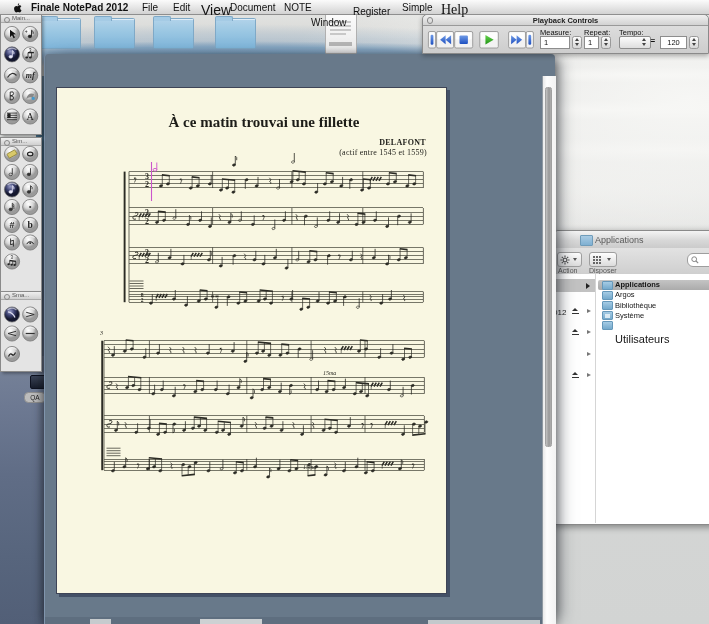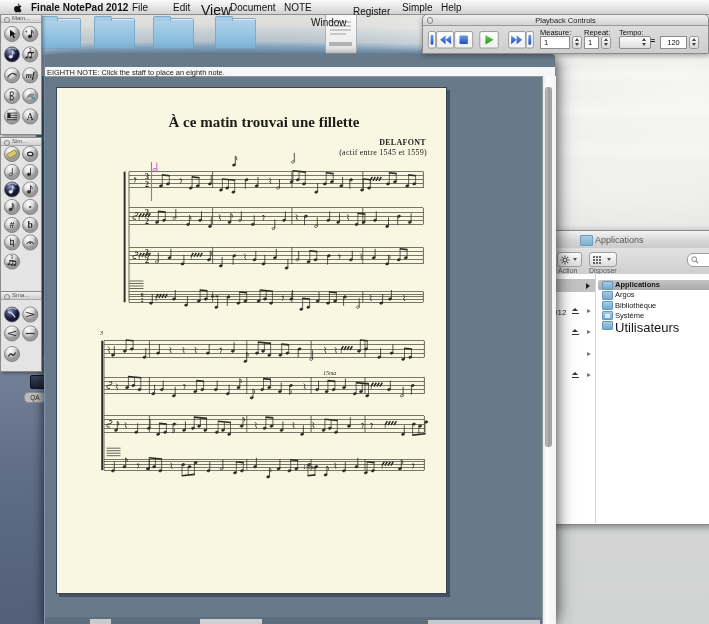--- a/index.html
+++ b/index.html
@@ -118,29 +118,26 @@
             <div class="abs txt" style="left:17px;top:0.8px;font-size:7.5px;font-weight:normal;color:#151515;">Bibliothèque</div>
           </div>
           <div class="abs" style="left:2px;top:36.099999999999994px;width:116px;height:10px;">
             <div class="abs" style="left:4px;top:1.2px;width:9px;height:7px;background:linear-gradient(180deg,#a5cbe4,#74a9cc);border:0.5px solid #6698ba;border-radius:1px;">
               <div class="abs" style="left:1.5px;top:2px;width:5px;height:3.4px;background:#e8f2f8;opacity:.85;"></div>
             </div>
             <div class="abs txt" style="left:17px;top:0.8px;font-size:7.5px;font-weight:normal;color:#151515;">Système</div>
           </div>
           <div class="abs" style="left:2px;top:46.3px;width:116px;height:10px;">
             <div class="abs" style="left:4px;top:1.2px;width:9px;height:7px;background:linear-gradient(180deg,#a5cbe4,#74a9cc);border:0.5px solid #6698ba;border-radius:1px;"></div>
-            <div class="abs txt" style="left:17px;top:0;font-size:13px;font-weight:normal;color:#151515;">Utilisateurs</div>
+            <div class="abs txt" style="left:17px;top:13px;font-size:11px;font-weight:normal;color:#151515;">Utilisateurs</div>
           </div>
         </div>
       </div>
     </div>
 <div class="abs" style="left:44px;top:53.5px;width:510px;height:571px;z-index:4;background:#68798a;border-left:1px solid #8095ad;border-radius:4px 4px 0 0;box-shadow:10px 0 14px -5px rgba(30,35,45,.5), -6px 0 10px -5px rgba(30,35,45,.45), 0 3px 10px rgba(0,0,0,.45);">
-      <div class="abs" style="left:0;top:13px;width:100%;height:9px;background:#f5f6f9;border-bottom:1px solid #8e98a0;">
-        <div class="abs txt" style="left:2px;top:1.5px;font-size:7.4px;color:#1a1a1a;">EIGHTH NOTE: Click the staff to place an eighth note.</div>
-      </div>
       <div class="abs" style="left:497px;top:22px;width:13px;height:549px;background:linear-gradient(90deg,#e9e9e9,#fdfdfd 30%,#f2f2f2);border-left:1px solid #8f99a2;">
         <div class="abs" style="left:2.2px;top:11px;width:4.6px;height:358px;border-radius:2.3px;background:linear-gradient(90deg,#c2c2c2,#989898 60%,#b0b0b0);border:0.5px solid #a0a0a0;"></div>
       </div>
       <div class="abs" style="left:0;top:563px;width:497px;height:8px;background:#5e6e7f;"></div>
     </div>
 <div class="abs" style="left:90px;top:619px;width:21px;height:5px;background:#c6cbce;z-index:6;"></div>
 <div class="abs" style="left:200px;top:619px;width:62px;height:5px;background:#cdd1d3;z-index:6;"></div>
 <div class="abs" style="left:428px;top:620px;width:112px;height:4px;background:#c3c9cc;z-index:6;"></div>
 <div class="abs" style="left:56px;top:87px;width:389px;height:505px;z-index:5;background:#f9f7e2;border:1px solid #3e4456;box-shadow:3px 3px 0 rgba(58,70,92,.8);"><svg width="389" height="505" viewBox="56 87 389 505">
         <text x="263" y="126" text-anchor="middle" font-family="Liberation Serif" font-size="15" font-weight="bold" fill="#1d1d18">À ce matin trouvai une fillette</text>
@@ -945,21 +942,21 @@
         <circle cx="29.2" cy="41.5" r="7.6" fill="url(#gBtn0_291)" stroke="#6e6e6e" stroke-width="0.7"></circle>
         <path d="M24.7 36.9 a6.8 6.8 0 0 1 9 0" fill="none" stroke="rgba(255,255,255,.55)" stroke-width="1.3"></path>
         <line x1="24.7" y1="41.5" x2="33.7" y2="41.5" stroke="#333" stroke-width="1.2"></line>
         <circle cx="11.0" cy="62" r="7.6" fill="url(#gBtn0_291)" stroke="#6e6e6e" stroke-width="0.7"></circle>
         <path d="M6.5 57.4 a6.8 6.8 0 0 1 9 0" fill="none" stroke="rgba(255,255,255,.55)" stroke-width="1.3"></path>
         <path d="M7.5 64.5 q1.8 -4 3.5 -2 q1.7 2 3.5 -2" fill="none" stroke="#222" stroke-width="1.2"></path>
       </svg></div>
 <div class="abs" style="left:422px;top:14px;width:285px;height:38px;z-index:8;background:linear-gradient(180deg,#e3e3e3,#cdcdcd);border:1px solid #8a8a8a;border-radius:5px 5px 0 0;box-shadow:0 2px 5px rgba(0,0,0,.3);">
       <div class="abs" style="left:0;top:0;width:100%;height:9.5px;background:linear-gradient(180deg,#f0f0f0,#d2d2d2);border-bottom:1px solid #999;border-radius:5px 5px 0 0;">
         <div class="abs" style="left:3.5px;top:2.2px;width:4.6px;height:4.6px;border:0.9px solid #888;border-radius:50%;"></div>
-        <div class="abs txt" style="left:50%;top:1px;transform:translateX(-50%);font-size:7.5px;color:#222;">Playback Controls</div>
+        <div class="abs txt" style="left:50%;top:1px;transform:translateX(-50%);font-size:7.5px;color:#222;font-weight:bold;">Playback Controls</div>
       </div>
       <svg class="abs" style="left:0;top:16px" width="285" height="20" viewBox="0 0 285 20">
         <defs>
           <linearGradient id="blu" x1="0" y1="0" x2="0" y2="1">
             <stop offset="0" stop-color="#6f9ae6"></stop>
             <stop offset="1" stop-color="#1d4fc0"></stop>
           </linearGradient>
           <linearGradient id="grn" x1="0" y1="0" x2="0" y2="1">
             <stop offset="0" stop-color="#66d34e"></stop>
             <stop offset="1" stop-color="#1e9212"></stop>
@@ -1014,22 +1011,22 @@
       <div class="abs" style="left:266px;top:20.5px;width:8px;height:11px;background:linear-gradient(180deg,#fdfdfd,#d6d6d6);border:1px solid #999;border-radius:2.5px;">
         <div class="abs" style="left:1.7px;top:1.6px;width:0;height:0;border-left:2.2px solid transparent;border-right:2.2px solid transparent;border-bottom:3px solid #444;"></div>
         <div class="abs" style="left:1.7px;top:6px;width:0;height:0;border-left:2.2px solid transparent;border-right:2.2px solid transparent;border-top:3px solid #444;"></div>
       </div>
     </div>
 <div class="abs" style="left:0;top:0;width:709px;height:14px;z-index:10;background:linear-gradient(180deg,#fbfbfb,#e9e9e9 45%,#d2d2d2);border-bottom:1px solid #8e8e8e;">
       <svg class="abs" style="left:13px;top:2.5px" width="9" height="10" viewBox="0 0 24 28">
         <path d="M16.5 1 c0.5 2.5 -1 5 -3.5 5.5 c-0.5 -2.5 1.5 -5 3.5 -5.5z M12.7 7.6 c2 0 3 -1.1 5.2 -1.1 c2 0 4 1.1 5 2.8 c-2.6 1.6 -3.3 3.8 -3.3 5.6 c0 2.6 1.6 4.8 3.6 5.6 c-0.9 2.6 -2.9 5.9 -5.3 5.9 c-1.8 0 -2.6 -1.1 -4.8 -1.1 c-2.2 0 -3.2 1.1 -4.9 1.1 c-2.6 0 -5.8 -4.8 -5.8 -10 c0 -5.4 3.4 -8 6.4 -8 c1.9 0 3 1.2 3.9 1.2z" fill="#111"></path>
       </svg>
       <div class="abs txt" style="left:31px;top:1.5px;font-size:10px;font-weight:bold;color:#111;">Finale NotePad 2012</div>
-      <div class="abs txt" style="left:132px;top:1.5px;font-size:10px;font-weight:normal;color:#111;">File</div>
+      <div class="abs txt" style="left:142px;top:1.5px;font-size:10px;font-weight:normal;color:#111;">File</div>
       <div class="abs txt" style="left:173px;top:1.5px;font-size:10px;font-weight:normal;color:#111;">Edit</div>
       <div class="abs txt" style="left:201px;top:1.5px;font-size:14px;font-weight:normal;color:#111;">View</div>
       <div class="abs txt" style="left:230px;top:1.5px;font-size:10px;font-weight:normal;color:#111;">Document</div>
       <div class="abs txt" style="left:284px;top:1.5px;font-size:10px;font-weight:normal;color:#111;">NOTE</div>
       <div class="abs txt" style="left:311px;top:17px;font-size:10px;font-weight:normal;color:#111;text-align:right;">Window</div>
       <div class="abs txt" style="left:353px;top:6px;font-size:10px;font-weight:normal;color:#111;">Register</div>
       <div class="abs txt" style="left:402px;top:1.5px;font-size:10px;font-weight:normal;color:#111;">Simple</div>
-      <div class="abs txt" style="left:441px;top:1.5px;font-size:10px;font-weight:normal;color:#111;">Help</div>
+      <div class="abs txt" style="left:441px;top:1.5px;font-size:14px;font-weight:normal;color:#111;font-family:Liberation Serif, serif;">Help</div>
     </div>
 </div>
 </body></html>

